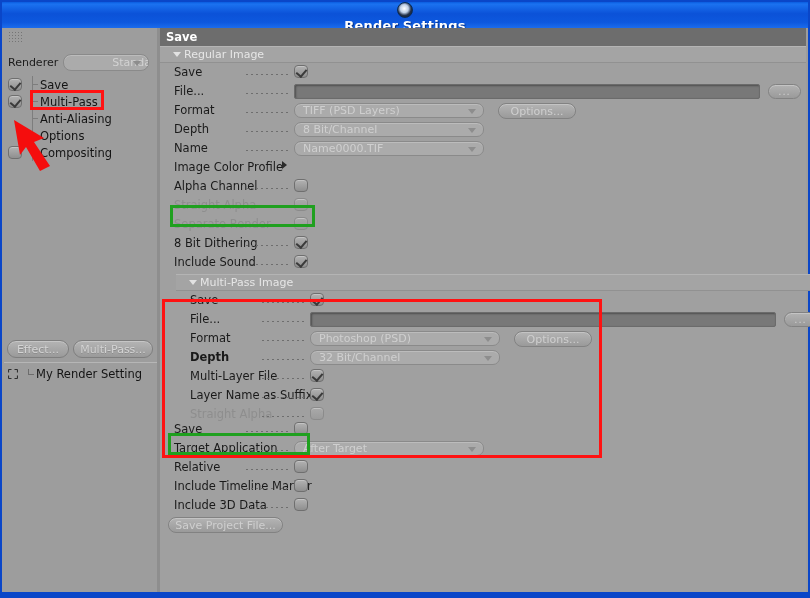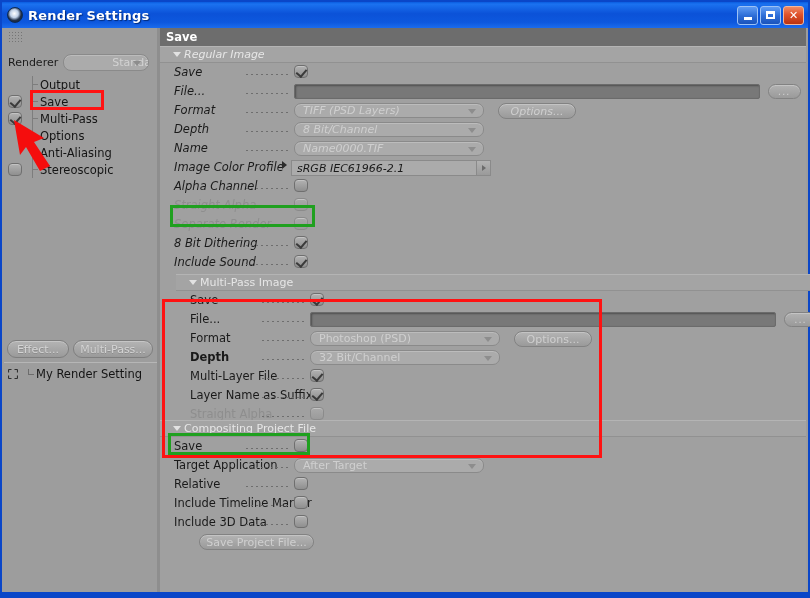--- a/index.html
+++ b/index.html
@@ -8,21 +8,21 @@
     font-family:"DejaVu Sans","Liberation Sans",sans-serif;
     background:#a8a8a8;
     -webkit-font-smoothing:none;
   }
   .app{position:relative;width:810px;height:598px;box-sizing:border-box;
        border:2px solid #0a46c8;background:#9d9d9d;}
 
   
   .titlebar{position:absolute;left:0;top:0;width:806px;height:26px;
     background:linear-gradient(to bottom,#0a5ce0 0%,#1b72f0 8%,#0b52d8 45%,#0d58de 78%,#1b6cec 100%);
-    display:flex;align-items:center;}
+    display:flex;align-items:center;flex-direction:column;}
   .tb-icon{width:16px;height:16px;margin-left:5px;margin-right:5px;border-radius:50%;
     background:radial-gradient(circle at 45% 40%,#ffffff 0%,#bfcfe6 35%,#24324a 60%,#0c1626 100%);
     border:1px solid #0a2a55;box-sizing:border-box;flex:0 0 auto;}
   .tb-title{color:#fff;font-size:13px;font-weight:bold;text-shadow:1px 1px 1px #002a7a;
     letter-spacing:.2px;}
   .tb-btns{margin-left:auto;display:flex;gap:2px;padding-right:4px;}
   .tb-btn{width:21px;height:19px;border:1px solid #9dc2f5;border-radius:3px;
     display:flex;align-items:center;justify-content:center;
     color:#fff;font-size:11px;font-weight:bold;box-sizing:border-box;
     background:linear-gradient(to bottom,#5f9cf4 0%,#2f6fd8 50%,#1a53bb 100%);}
@@ -168,57 +168,52 @@
       <div class="renderer-row">
         <span class="renderer-label">Renderer</span>
         <div class="combo combo-renderer">
           <span class="cv">Standard</span>
           <i class="arr"></i>
         </div>
       </div>
 
       <div class="tree" id="tree">
           <div class="trow">
+            <div class="cb">
+              <div class="cbx on"></div>
+            </div>
             <i class="vline"></i>
             <i class="stem"></i>
-            <span class="tlabel">Output</span>
+            <span class="tlabel">Save</span>
           </div>
           <div class="trow">
             <div class="cb">
               <div class="cbx on"></div>
             </div>
             <i class="vline"></i>
             <i class="stem"></i>
-            <span class="tlabel">Save</span>
+            <span class="tlabel">Multi-Pass</span>
           </div>
           <div class="trow">
-            <div class="cb">
-              <div class="cbx on"></div>
-            </div>
             <i class="vline"></i>
             <i class="stem"></i>
-            <span class="tlabel">Multi-Pass</span>
+            <span class="tlabel">Anti-Aliasing</span>
           </div>
           <div class="trow">
             <i class="vline"></i>
             <i class="stem"></i>
             <span class="tlabel">Options</span>
           </div>
           <div class="trow">
+            <div class="cb">
+              <div class="cbx"></div>
+            </div>
             <i class="vline"></i>
             <i class="stem"></i>
-            <span class="tlabel">Anti-Aliasing</span>
-          </div>
-          <div class="trow">
-            <div class="cb">
-              <div class="cbx"></div>
-            </div>
-            <i class="vline"></i>
-            <i class="stem"></i>
-            <span class="tlabel">Stereoscopic</span>
+            <span class="tlabel">Compositing</span>
           </div>
         </div>
 
       <div class="btn btn-effect">Effect...</div>
       <div class="btn btn-multipass">Multi-Pass...</div>
       <div class="sep-left"></div>
 
       <div class="mrs">
         <svg class="micon" viewBox="0 0 10 10">
           <path d="M0.5 0.5h3M0.5 0.5v3M9.5 0.5h-3M9.5 0.5v3M0.5 9.5h3M0.5 9.5v-3M9.5 9.5h-3M9.5 9.5v-3" stroke="#303030" fill="none" stroke-width="1.2"></path>
@@ -230,21 +225,21 @@
 
     </div>
 
     <div class="vsplit"></div>
 
     <div class="right">
       <div class="panel-title">
         <span>Save</span>
       </div>
       <div id="groups">
-          <div class="group" style="top: 18px; font-style: italic;">
+          <div class="group" style="top: 18px;">
             <div class="ghead">
               <i class="tri"></i>
               <span class="gt">Regular Image</span>
             </div>
             <div class="row">
               <span class="lab">Save</span>
               <i class="dots" style="left: 86px; width: 44px;"></i>
               <div class="ctl cbx2 on" style="left: 134px;"></div>
             </div>
             <div class="row">
@@ -278,26 +273,20 @@
               <span class="lab">Name</span>
               <i class="dots" style="left: 86px; width: 44px;"></i>
               <div class="ctl combo2" style="left: 134px; width: 190px;">
                 <span>Name0000.TIF</span>
                 <i class="arr"></i>
               </div>
             </div>
             <div class="row">
               <span class="lab">Image Color Profile</span>
               <i class="smalltri" style="left: 122px; top: 3px;"></i>
-              <div class="ctl profile" style="left: 131px; width: 200px;">
-                <span>sRGB IEC61966-2.1</span>
-                <span class="pbtn">
-                  <i></i>
-                </span>
-              </div>
             </div>
             <div class="row">
               <span class="lab">Alpha Channel</span>
               <i class="dots" style="left: 86px; width: 44px;"></i>
               <div class="ctl cbx2" style="left: 134px;"></div>
             </div>
             <div class="row">
               <span class="lab dis">Straight Alpha</span>
               <i class="dots" style="left: 86px; width: 44px;"></i>
               <div class="ctl cbx2 dis" style="left: 134px;"></div>
@@ -365,24 +354,20 @@
               <i class="dots" style="left: 86px; width: 44px;"></i>
               <div class="ctl cbx2 on" style="left: 134px;"></div>
             </div>
             <div class="row">
               <span class="lab dis">Straight Alpha</span>
               <i class="dots" style="left: 86px; width: 44px;"></i>
               <div class="ctl cbx2 dis" style="left: 134px;"></div>
             </div>
           </div>
           <div class="group" style="top: 392px;">
-            <div class="ghead">
-              <i class="tri"></i>
-              <span class="gt">Compositing Project File</span>
-            </div>
             <div class="row">
               <span class="lab">Save</span>
               <i class="dots" style="left: 86px; width: 44px;"></i>
               <div class="ctl cbx2" style="left: 134px;"></div>
             </div>
             <div class="row">
               <span class="lab">Target Application</span>
               <i class="dots" style="left: 86px; width: 44px;"></i>
               <div class="ctl combo2" style="left: 134px; width: 190px;">
                 <span>After Target</span>
@@ -398,21 +383,21 @@
               <span class="lab">Include Timeline Marker</span>
               <i class="dots" style="left: 86px; width: 44px;"></i>
               <div class="ctl cbx2" style="left: 134px;"></div>
             </div>
             <div class="row">
               <span class="lab">Include 3D Data</span>
               <i class="dots" style="left: 86px; width: 44px;"></i>
               <div class="ctl cbx2" style="left: 134px;"></div>
             </div>
             <div class="row">
-              <div class="ctl btn2" style="left: 39px; width: 115px;">
+              <div class="ctl btn2" style="left: 8px; width: 115px;">
                 <span>Save Project File...</span>
               </div>
             </div>
           </div>
         </div>
     </div>
   </div>
 
   <div class="anno red" style="left:28px;top:88px;width:74px;height:20px;"></div>
   <div class="anno red" style="left:160px;top:297px;width:440px;height:159px;"></div>

